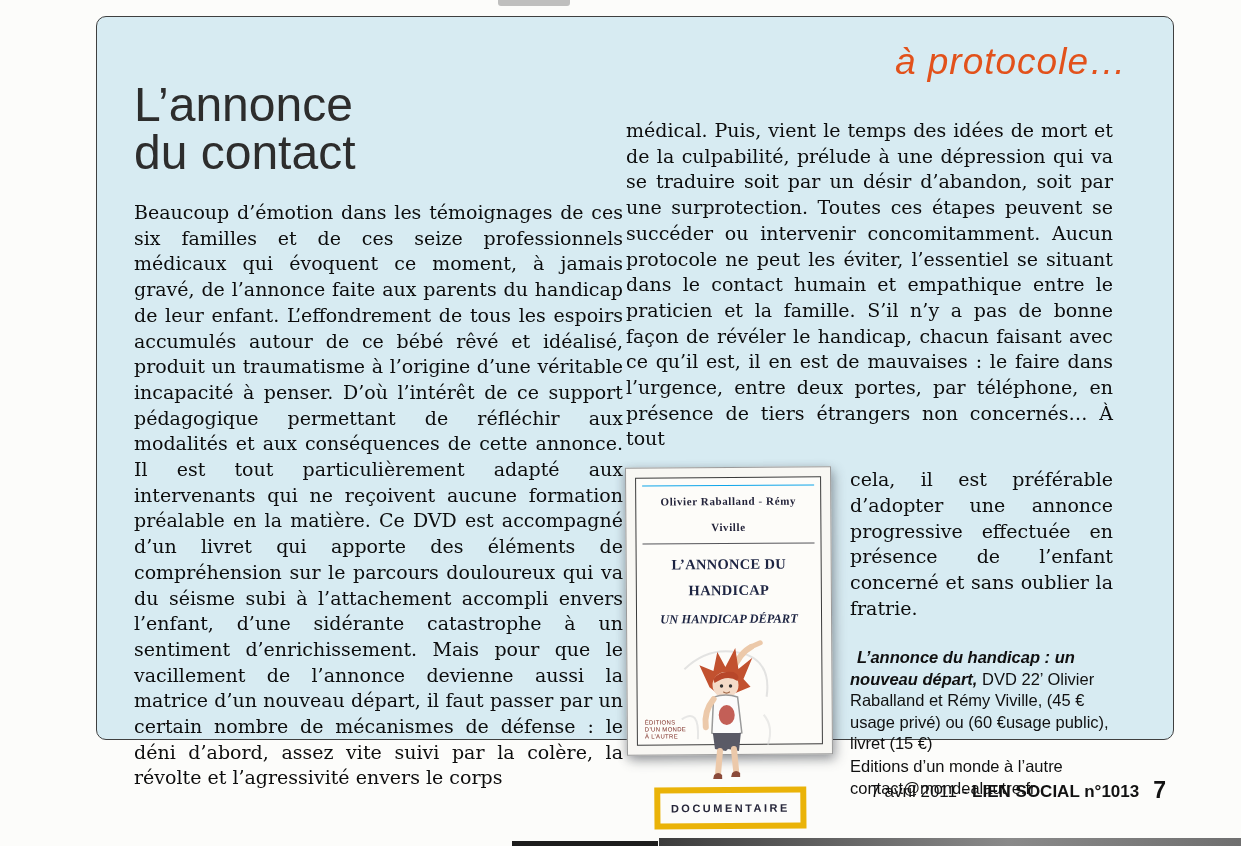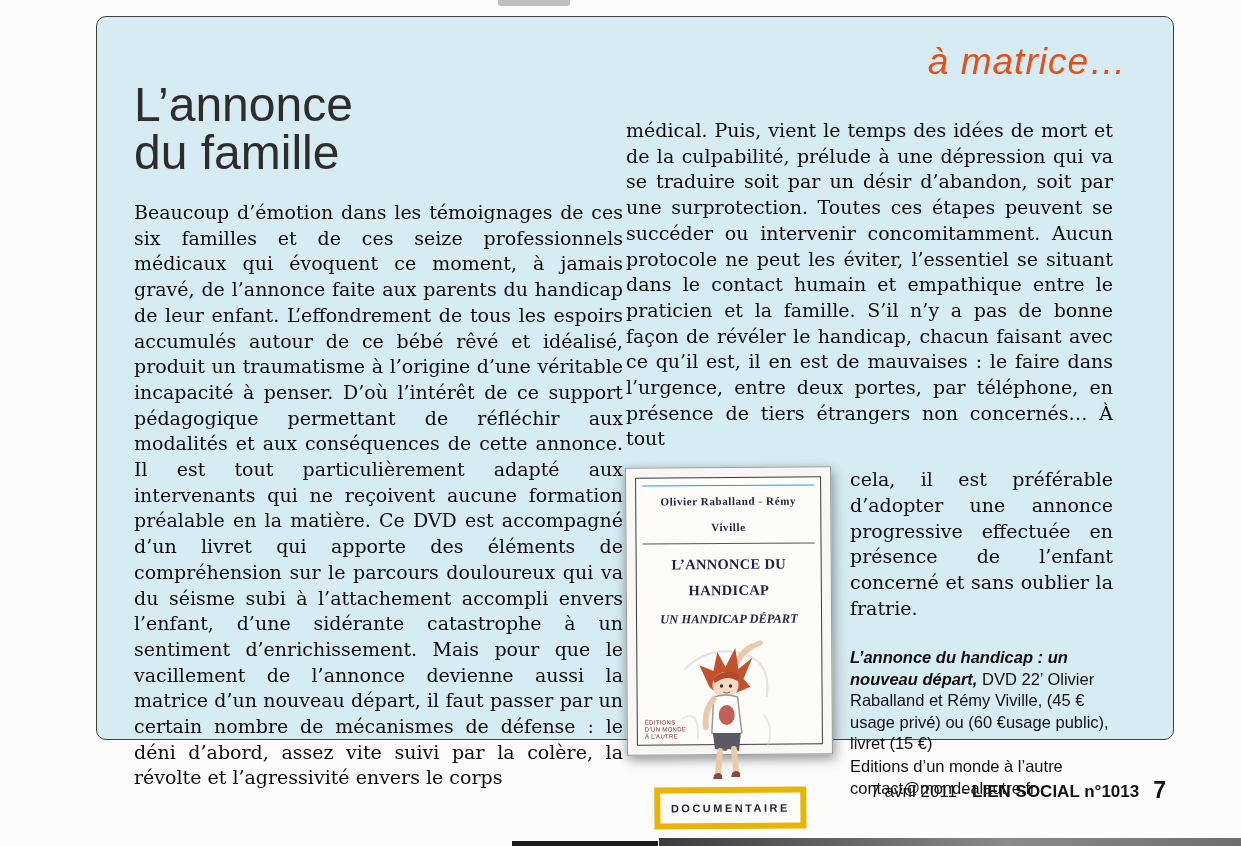--- a/index.html
+++ b/index.html
@@ -51,21 +51,21 @@
   .wrap-right { flex:1; padding-left:10px; }
   .wrap-text { text-align:justify; }
 
   .caption {
     margin-top:26px;
     font-family:"Liberation Sans", sans-serif;
     font-size:16.5px;
     line-height:21.5px;
     color:#101010;
   }
-  .cap-title { font-weight:bold; font-style:italic; }
+  .cap-title { font-weight:bold; font-style:italic;margin-left:7px; }
   .cap-line { margin-top:1px; }
 
   
   .dvd {
     width:206px; height:288px;
     background:#f8f7f3;
     border:1px solid #9a9a9a;
     box-shadow:3px 5px 12px rgba(70,75,85,.45), -2px 2px 8px rgba(70,75,85,.25);
     padding:9px;
     transform:rotate(-0.4deg);
@@ -146,23 +146,23 @@
   .artifact-bottom-2 {
     position:absolute; left:659px; top:838px; width:582px; height:8px;
     background:linear-gradient(90deg,#3c3c3c,#8a8a8a 60%,#6f6f6f);
   }
 </style>
 </head>
 <body>
 
 <div class="panel">
 
-  <div class="signaler">à matrice…</div>
-
-  <h1 class="title"><span>L’annonce</span><br><span>du famille</span></h1>
+  <div class="signaler">à protocole…</div>
+
+  <h1 class="title"><span>L’annonce</span><br><span>du contact</span></h1>
 
   <div class="col-left body-text">Beaucoup d’émotion dans les témoignages de ces six familles et de ces seize professionnels médicaux qui évoquent ce moment, à jamais gravé, de l’annonce faite aux parents du handicap de leur enfant. L’effondrement de tous les espoirs accumulés autour de ce bébé rêvé et idéalisé, produit un traumatisme à l’origine d’une véritable incapacité à penser. D’où l’intérêt de ce support pédagogique permettant de réfléchir aux modalités et aux conséquences de cette annonce. Il est tout particulièrement adapté aux intervenants qui ne reçoivent aucune formation préalable en la matière. Ce DVD est accompagné d’un livret qui apporte des éléments de compréhension sur le parcours douloureux qui va du séisme subi à l’attachement accompli envers l’enfant, d’une sidérante catastrophe à un sentiment d’enrichissement. Mais pour que le vacillement de l’annonce devienne aussi la matrice d’un nouveau départ, il faut passer par un certain nombre de mécanismes de défense : le déni d’abord, assez vite suivi par la colère, la révolte et l’agressivité envers le corps</div>
 
   <div class="col-right body-text">
 
     <div class="right-top">médical. Puis, vient le temps des idées de mort et de la culpabilité, prélude à une dépression qui va se traduire soit par un désir d’abandon, soit par une surprotection. Toutes ces étapes peuvent se succéder ou intervenir concomitamment. Aucun protocole ne peut les éviter, l’essentiel se situant dans le contact humain et empathique entre le praticien et la famille. S’il n’y a pas de bonne façon de révéler le handicap, chacun faisant avec ce qu’il est, il en est de mauvaises : le faire dans l’urgence, entre deux portes, par téléphone, en présence de tiers étrangers non concernés… À tout</div>
 
     <div class="wrap-row">
 
       <div class="dvd-slot">

